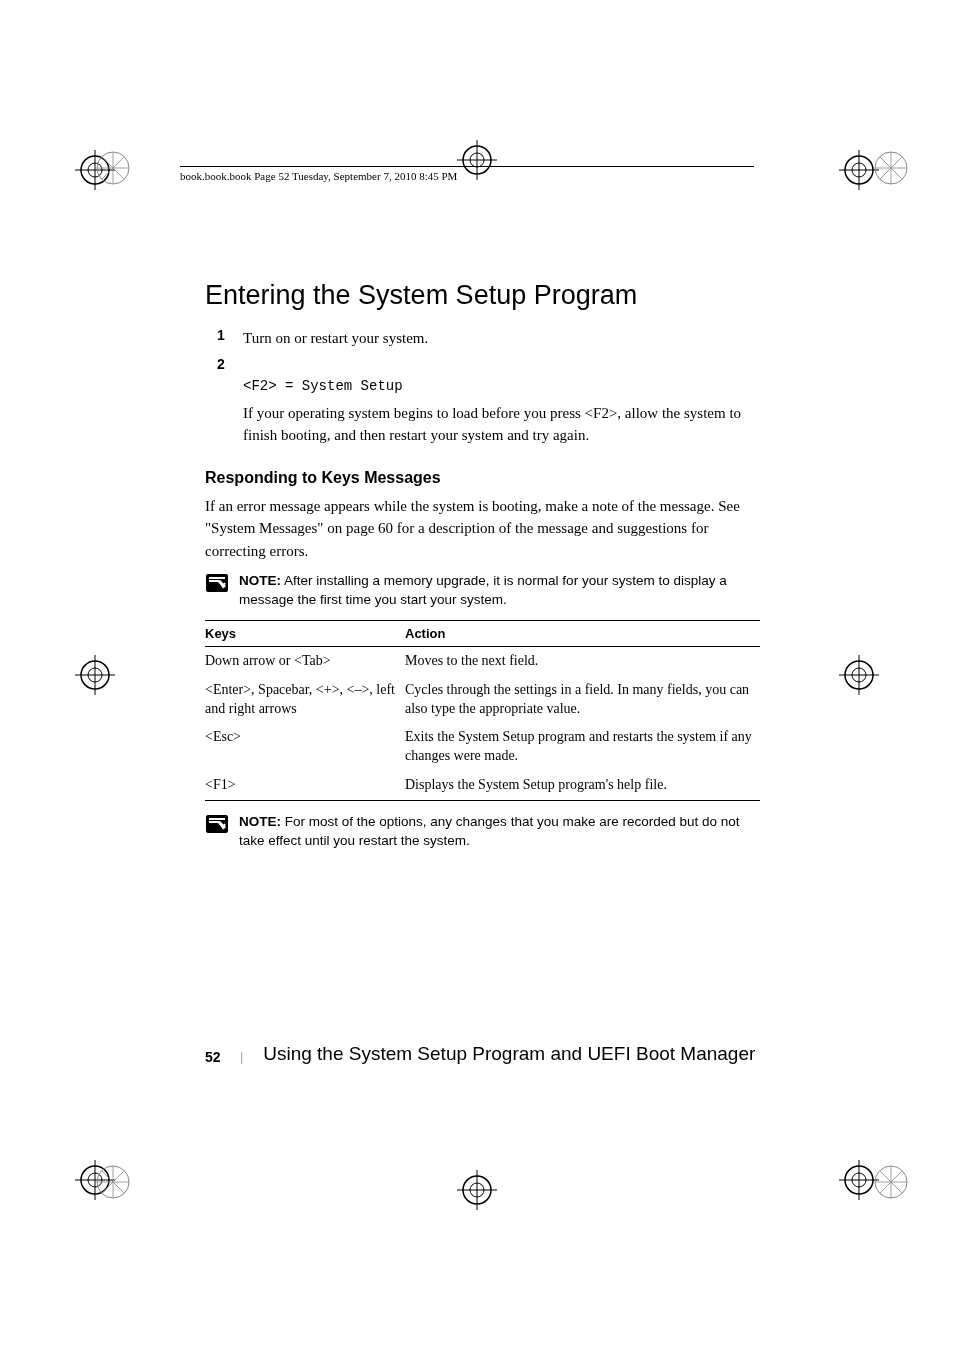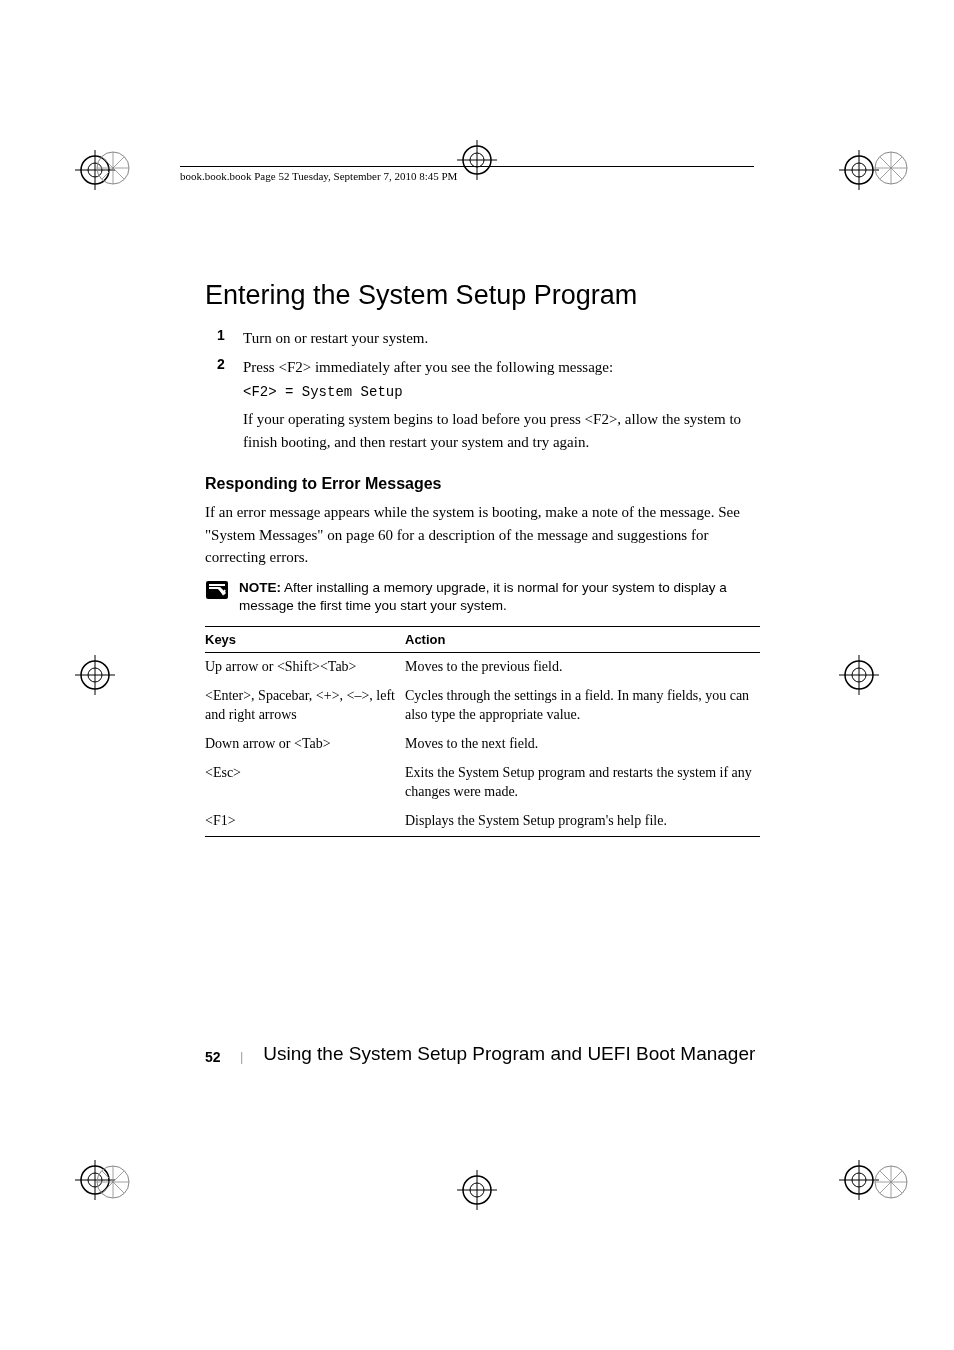--- a/index.html
+++ b/index.html
@@ -314,28 +314,27 @@
 <div class="content">
   <h1>Entering the System Setup Program</h1>
 
   <div class="numbered-list">
     <div class="num-item">
       <span class="num">1</span>
       <span class="num-text">Turn on or restart your system.</span>
     </div>
     <div class="num-item">
       <span class="num">2</span>
-      <span class="num-text">Press &lt;F2&gt; immediately after you see the following message:</span>
     </div>
   </div>
 
   <div class="code">&lt;F2&gt; = System Setup</div>
   <div class="body-text">If your operating system begins to load before you press &lt;F2&gt;, allow the system to finish booting, and then restart your system and try again.</div>
 
-  <h2>Responding to Error Messages</h2>
+  <h2>Responding to Keys Messages</h2>
   <p class="para">If an error message appears while the system is booting, make a note of the message. See "System Messages" on page 60 for a description of the message and suggestions for correcting errors.</p>
 
   <div class="note-row">
     <span class="note-icon">
       <svg viewBox="0 0 24 20">
           <rect x="1" y="1" width="22" height="18" rx="2" fill="#000"></rect>
           <path d="M4 5 L20 5 M4 8 L14 8 L18 14 L20 10" stroke="#fff" stroke-width="1.8" fill="none"></path>
           <path d="M14 8 L20 14" stroke="#fff" stroke-width="3"></path>
         </svg>
     </span>
@@ -345,41 +344,47 @@
 
   <table>
     <thead>
       <tr>
         <th class="col-keys">Keys</th>
         <th>Action</th>
       </tr>
     </thead>
     <tbody>
       <tr>
-        <td class="col-keys">Up arrow or &lt;Shift&gt;&lt;Tab&gt;</td>
-        <td>Moves to the previous field.</td>
+        <td class="col-keys">Down arrow or &lt;Tab&gt;</td>
+        <td>Moves to the next field.</td>
       </tr>
       <tr>
         <td class="col-keys">&lt;Enter&gt;, Spacebar, &lt;+&gt;, &lt;–&gt;, left and right arrows</td>
         <td>Cycles through the settings in a field. In many fields, you can also type the appropriate value.</td>
       </tr>
       <tr>
-        <td class="col-keys">Down arrow or &lt;Tab&gt;</td>
-        <td>Moves to the next field.</td>
-      </tr>
-      <tr>
         <td class="col-keys">&lt;Esc&gt;</td>
         <td>Exits the System Setup program and restarts the system if any changes were made.</td>
       </tr>
       <tr>
         <td class="col-keys">&lt;F1&gt;</td>
         <td>Displays the System Setup program's help file.</td>
       </tr>
     </tbody>
   </table>
 
+  <div class="note-row" style="margin-top:12px">
+    <span class="note-icon">
+      <svg viewBox="0 0 24 20">
+          <rect x="1" y="1" width="22" height="18" rx="2" fill="#000"></rect>
+          <path d="M4 5 L20 5 M4 8 L14 8 L18 14 L20 10" stroke="#fff" stroke-width="1.8" fill="none"></path>
+          <path d="M14 8 L20 14" stroke="#fff" stroke-width="3"></path>
+        </svg>
+    </span>
+    <span class="note-text"><strong>NOTE:</strong><span> For most of the options, any changes that you make are recorded but do not take effect until you restart the system.</span></span>
+  </div>
 </div>
 
 <div class="footer">
   <span class="page-num">52</span>
   <span class="footer-sep">|</span>
   <span class="footer-title">Using the System Setup Program and UEFI Boot Manager</span>
 </div>
 
 </body></html>

